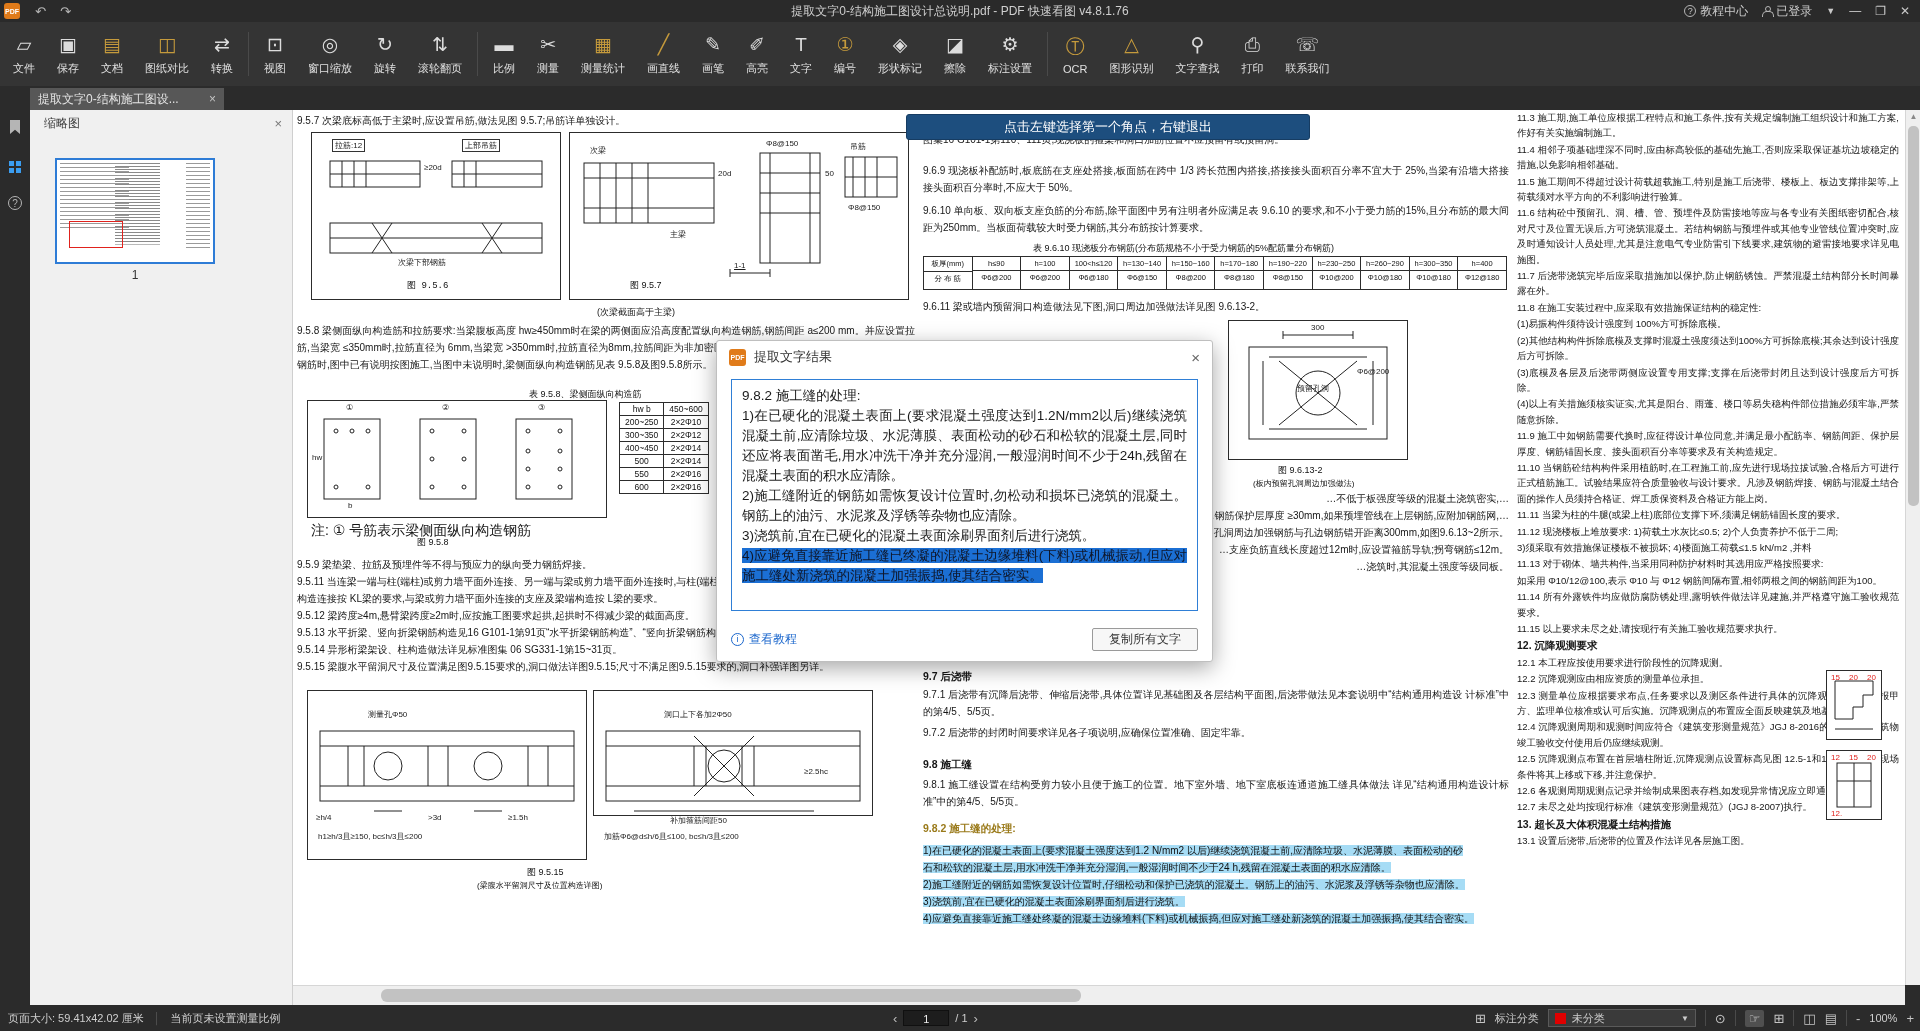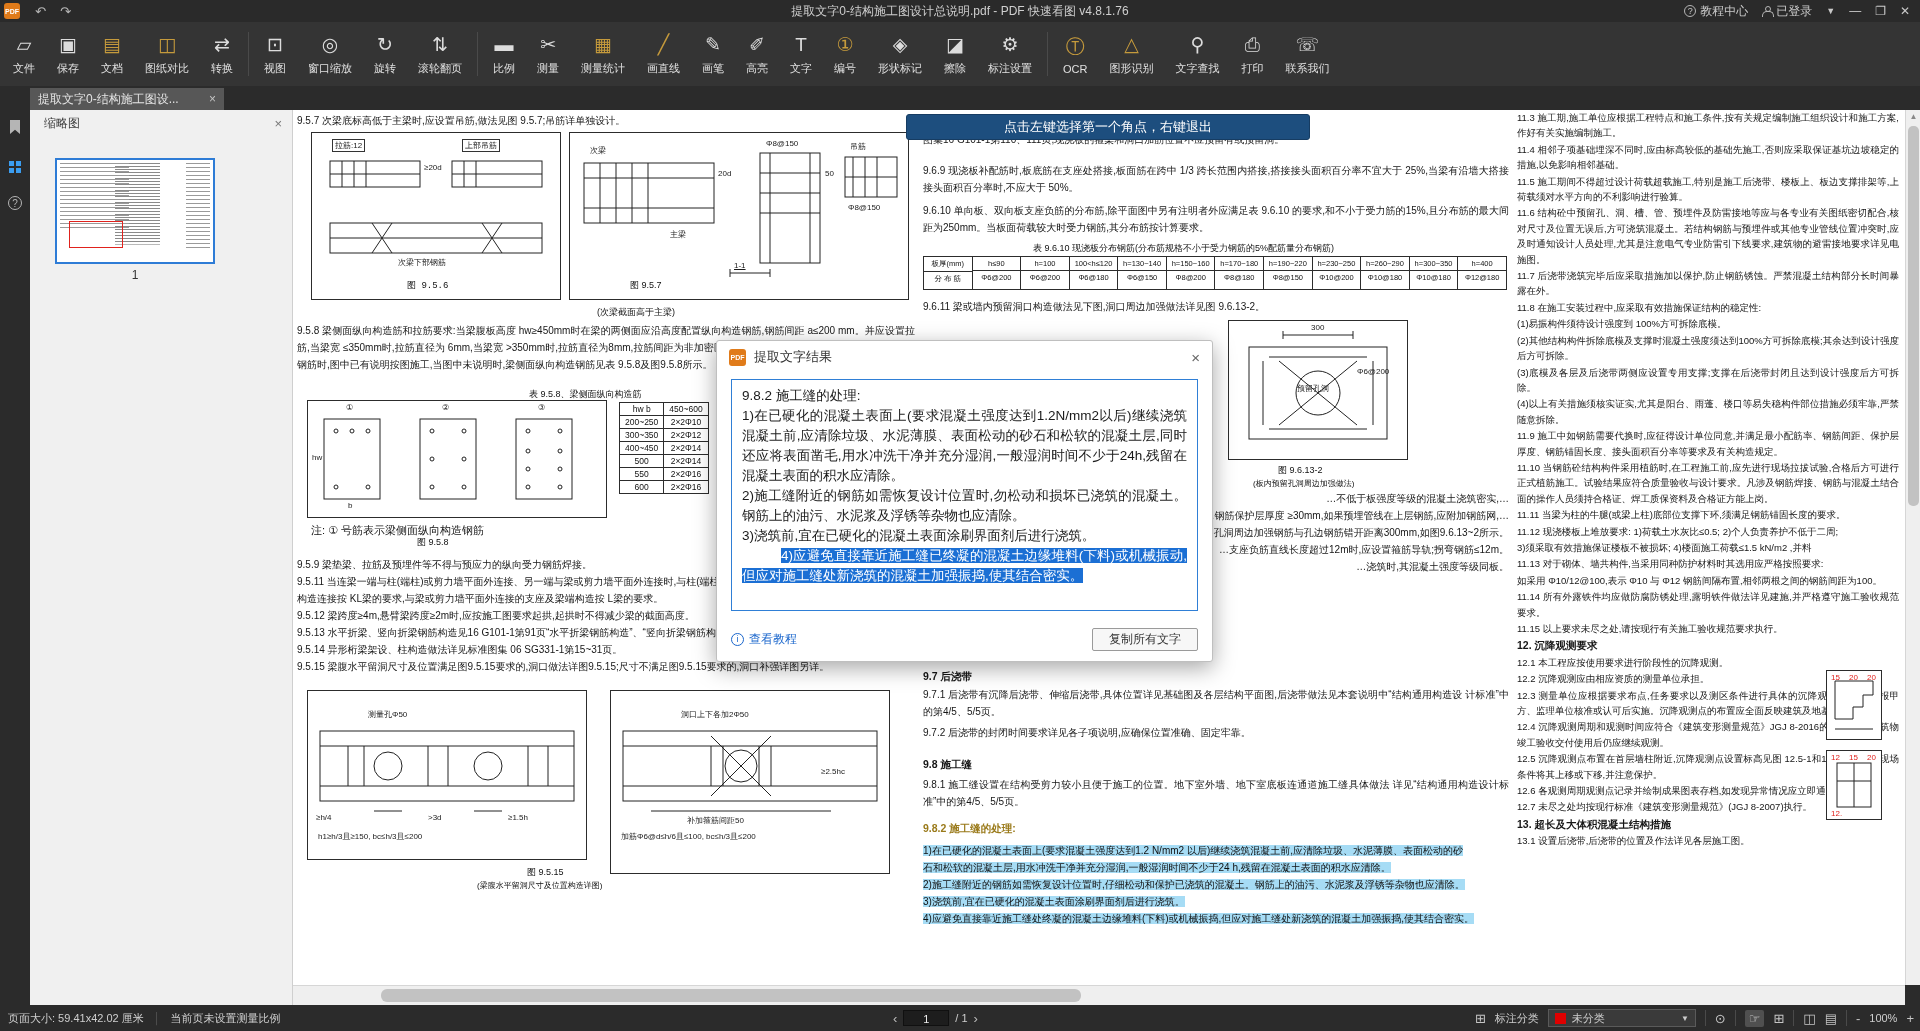--- a/index.html
+++ b/index.html
@@ -96,21 +96,21 @@
   #dialog { position:absolute; left:716px; top:340px; width:497px; height:322px; background:#fff;
     border:1px solid #bfbfbf; border-radius:3px; box-shadow:0 6px 22px rgba(0,0,0,.35); z-index:20; }
   #dlg-head { height:32px; display:flex; align-items:center; padding:0 12px; }
   #dlg-ico { width:17px; height:17px; background:#e07b1a; border-radius:3px; color:#fff; font-size:7px;
     font-weight:bold; display:flex; align-items:center; justify-content:center; margin-right:8px; }
   #dlg-title { font-size:13px; color:#333; }
   #dlg-close { margin-left:auto; color:#666; font-size:15px; cursor:pointer; }
   #dlg-body { position:absolute; left:14px; right:14px; top:38px; height:232px; border:1px solid #2f7fd6;
     padding:6px 10px; overflow:hidden; cursor:text; }
   .dpar { font-size:13.5px; line-height:20px; color:#1a1a1a; text-align:justify; }
-  .dpar.hl span { background:#1b6fd4; color:#ffffff;margin-left:39px; }
+  .dpar.hl span { background:#1b6fd4; color:#0f172a; }
   #dlg-foot { position:absolute; left:14px; right:14px; bottom:10px; height:24px; display:flex; align-items:center; }
   #dlg-help { color:#1a66cc; font-size:12px; display:flex; align-items:center; gap:5px; cursor:pointer; }
   .info-i { width:13px; height:13px; border:1px solid #1a66cc; border-radius:50%; font-size:9px;
     display:inline-flex; align-items:center; justify-content:center; }
   #dlg-copy { margin-left:auto; border:1px solid #9a9a9a; background:#f7f7f7; border-radius:2px;
     font-size:12px; color:#333; padding:2px 16px; cursor:pointer; }
 
   
   #vscroll { position:absolute; left:1905px; top:110px; width:15px; height:875px; background:#efefef; border-left:1px solid #d6d6d6; }
   #vs-up { position:absolute; top:2px; left:0; width:15px; text-align:center; font-size:8px; color:#888; cursor:pointer; }
@@ -444,21 +444,21 @@
           <tr>
             <td>550</td>
             <td>2×2Φ16</td>
           </tr>
           <tr>
             <td>600</td>
             <td>2×2Φ16</td>
           </tr>
         </tbody>
     </table>
-    <div class="pdftext" style="position:absolute;left:14px;top:412px;font-size:11px;">注: ① 号筋表示梁侧面纵向构造钢筋</div>
+    <div class="pdftext" style="position:absolute;left:14px;top:412px;font-size:14px;">注: ① 号筋表示梁侧面纵向构造钢筋</div>
     <div class="fig-cap" style="left:120px;top:426px;">图 9.5.8</div>
 
     <div style="position:absolute;left:0;top:446px;width:618px;">
 
     <div class="pdftext" style="white-space:nowrap;overflow:hidden;">9.5.9 梁垫梁、拉筋及预埋件等不得与预应力的纵向受力钢筋焊接。</div>
         <div class="pdftext" style="white-space:nowrap;overflow:hidden;">9.5.11 当连梁一端与柱(端柱)或剪力墙平面外连接、另一端与梁或剪力墙平面外连接时,与柱(端柱)或剪力墙相连的支座及梁端</div>
         <div class="pdftext" style="white-space:nowrap;overflow:hidden;">构造连接按 KL梁的要求,与梁或剪力墙平面外连接的支座及梁端构造按 L梁的要求。</div>
         <div class="pdftext" style="white-space:nowrap;overflow:hidden;">9.5.12 梁跨度≥4m,悬臂梁跨度≥2m时,应按施工图要求起拱,起拱时不得减少梁的截面高度。</div>
         <div class="pdftext" style="white-space:nowrap;overflow:hidden;">9.5.13 水平折梁、竖向折梁钢筋构造见16 G101-1第91页“水平折梁钢筋构造”、“竖向折梁钢筋构造”及相关说明。</div>
         <div class="pdftext" style="white-space:nowrap;overflow:hidden;">9.5.14 异形桁梁架设、柱构造做法详见标准图集 06 SG331-1第15~31页。</div>
@@ -482,21 +482,21 @@
           <line x1="66" y1="120" x2="94" y2="120"></line>
             <line x1="166" y1="120" x2="194" y2="120"></line>
         </g>
       </svg>
       <span class="fig-label" style="left:60px;top:18px;">测量孔Φ50</span>
       <span class="fig-label" style="left:8px;top:122px;">≥h/4</span>
       <span class="fig-label" style="left:120px;top:122px;">&gt;3d</span>
       <span class="fig-label" style="left:200px;top:122px;">≥1.5h</span>
       <span class="fig-label" style="left:10px;top:140px;">h1≥h/3且≥150, bc≤h/3且≤200</span>
     </div>
-    <div class="fig-frame" style="left:313px;top:580px;width:280px;height:184px;">
+    <div class="fig-frame" style="left:296px;top:580px;width:280px;height:126px;">
       <svg class="lineart" viewBox="0 0 278 168">
         <g stroke="#222" stroke-width="1" fill="none">
           <rect x="12" y="40" width="254" height="70"></rect>
             <line x1="12" y1="55" x2="266" y2="55"></line>
             <line x1="12" y1="95" x2="266" y2="95"></line>
           <circle cx="130" cy="75" r="16"></circle>
           <line x1="100" y1="55" x2="100" y2="95"></line>
             <line x1="112" y1="55" x2="112" y2="95"></line>
             <line x1="148" y1="55" x2="148" y2="95"></line>
             <line x1="160" y1="55" x2="160" y2="95"></line>

